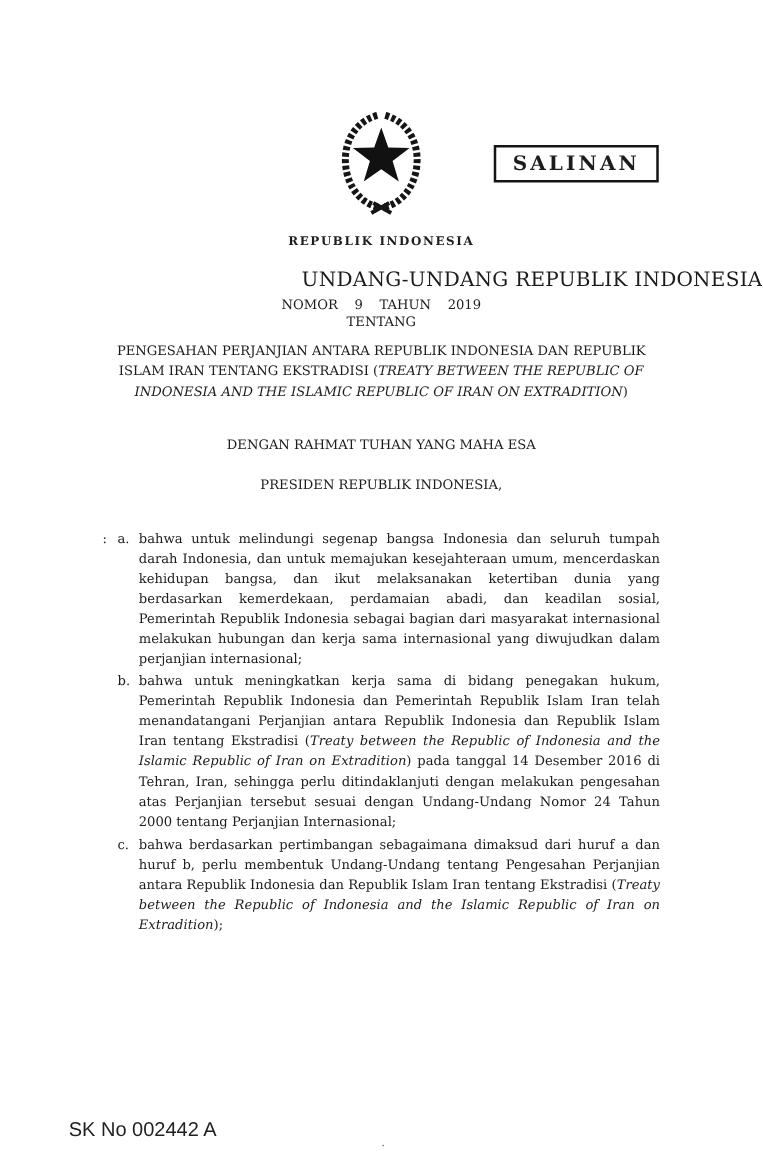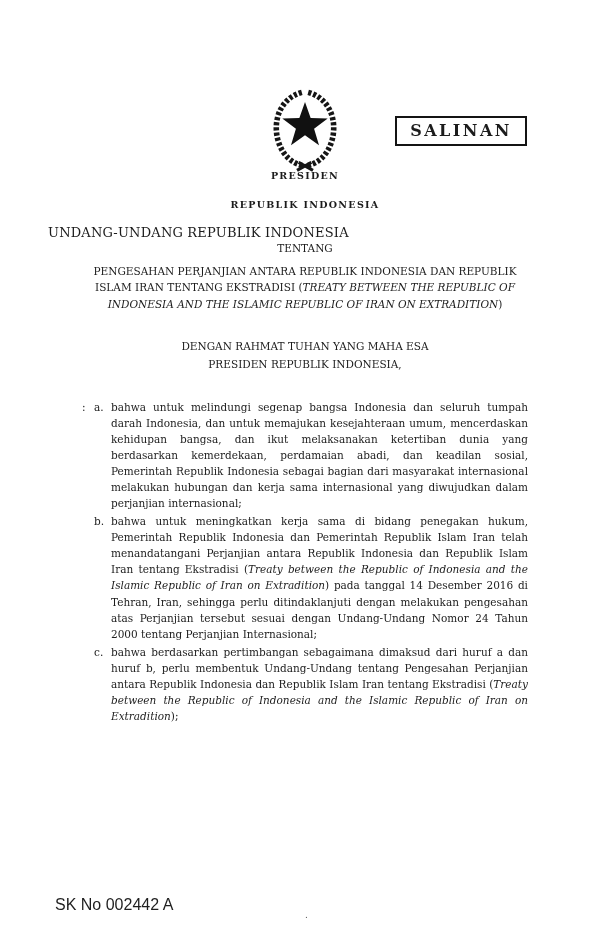--- a/index.html
+++ b/index.html
@@ -10,27 +10,27 @@
     font-family:"DejaVu Serif", serif; overflow:hidden;
   }
   .seal-wrap { padding-top:86px; text-align:center; height:170px; }
   .salinan-box {
     position:absolute; top:116px; right:83px;
     border:2.5px solid #141414; padding:3px 13px 4px;
     font-weight:bold; font-size:16px; letter-spacing:2.5px;
   }
   .org-line { text-align:center; font-weight:bold; font-size:9.5px; letter-spacing:1.3px; }
   .org-line.second { margin-top:18px; }
-  .law-title { text-align:left; font-size:13px; margin-top:15px; letter-spacing:0.2px;padding-left:48px; }
+  .law-title { text-align:right; font-size:16px; margin-top:15px; letter-spacing:0.2px;padding-left:48px; }
   .law-number { text-align:center; font-size:10.5px; margin-top:5px; word-spacing:10px; }
   .tentang { text-align:center; font-size:10.5px; margin-top:2px; }
   .subject { width:452px; margin:9px auto 0; text-align:center; font-size:10.5px; line-height:1.55; }
   .italic { font-style:italic; }
   .invocation { text-align:center; font-size:10.5px; margin-top:28px; }
-  .authority { text-align:center; font-size:10.5px; margin-top:6px; }
+  .authority { text-align:center; font-size:10.5px; margin-top:20px; }
   .m-row { display:flex; margin:29px 82px 0 82px; font-size:10.5px; line-height:1.53; }
   .m-label { width:86px; flex-shrink:0; }
   .m-colon { width:12px; flex-shrink:0; }
   .m-items { flex:1; }
   .item { display:flex; margin-bottom:2px; }
   .item-letter { width:17px; flex-shrink:0; }
   .item-text { flex:1; text-align:justify; }
   .continuation { margin:13px 82px 0; text-align:right; font-size:10.5px; }
   .footer-code {
     position:absolute; left:55px; bottom:20px;
@@ -47,24 +47,24 @@
     <svg width="80" height="86" viewBox="0 0 100 108" aria-hidden="true">
       <path d="M46 8 C 20 15, 9 42, 16 68 C 21 86, 33 97, 47 100" fill="none" stroke="#161616" stroke-width="7" stroke-dasharray="4 2.5"></path>
       <path d="M54 8 C 80 15, 91 42, 84 68 C 79 86, 67 97, 53 100" fill="none" stroke="#161616" stroke-width="7" stroke-dasharray="4 2.5"></path>
       <polygon points="50,20 57.1,40.3 78.5,40.7 61.4,53.7 67.6,74.3 50,62 32.4,74.3 38.6,53.7 21.5,40.7 42.9,40.3" fill="#111111"></polygon>
       <path d="M42 96 L 60 106 M 58 96 L 40 106" stroke="#161616" stroke-width="4" fill="none"></path>
     </svg>
   </div>
 
   <div class="salinan-box">SALINAN</div>
 
-  <div class="org-line">PRESIDEN</div>
   <div class="org-line second">REPUBLIK INDONESIA</div>
 
   <div class="law-title">UNDANG-UNDANG REPUBLIK INDONESIA</div>
+  <div class="law-number">NOMOR 9 TAHUN 2019</div>
   <div class="tentang">TENTANG</div>
 
   <div class="subject"><span>PENGESAHAN PERJANJIAN ANTARA REPUBLIK INDONESIA DAN REPUBLIK ISLAM IRAN TENTANG EKSTRADISI (</span><span class="italic">TREATY BETWEEN THE REPUBLIC OF INDONESIA AND THE ISLAMIC REPUBLIC OF IRAN ON EXTRADITION</span><span>)</span></div>
 
   <div class="invocation">DENGAN RAHMAT TUHAN YANG MAHA ESA</div>
   <div class="authority">PRESIDEN REPUBLIK INDONESIA,</div>
 
   <div class="m-row">
     <div class="m-colon">:</div>
     <div class="m-items">

